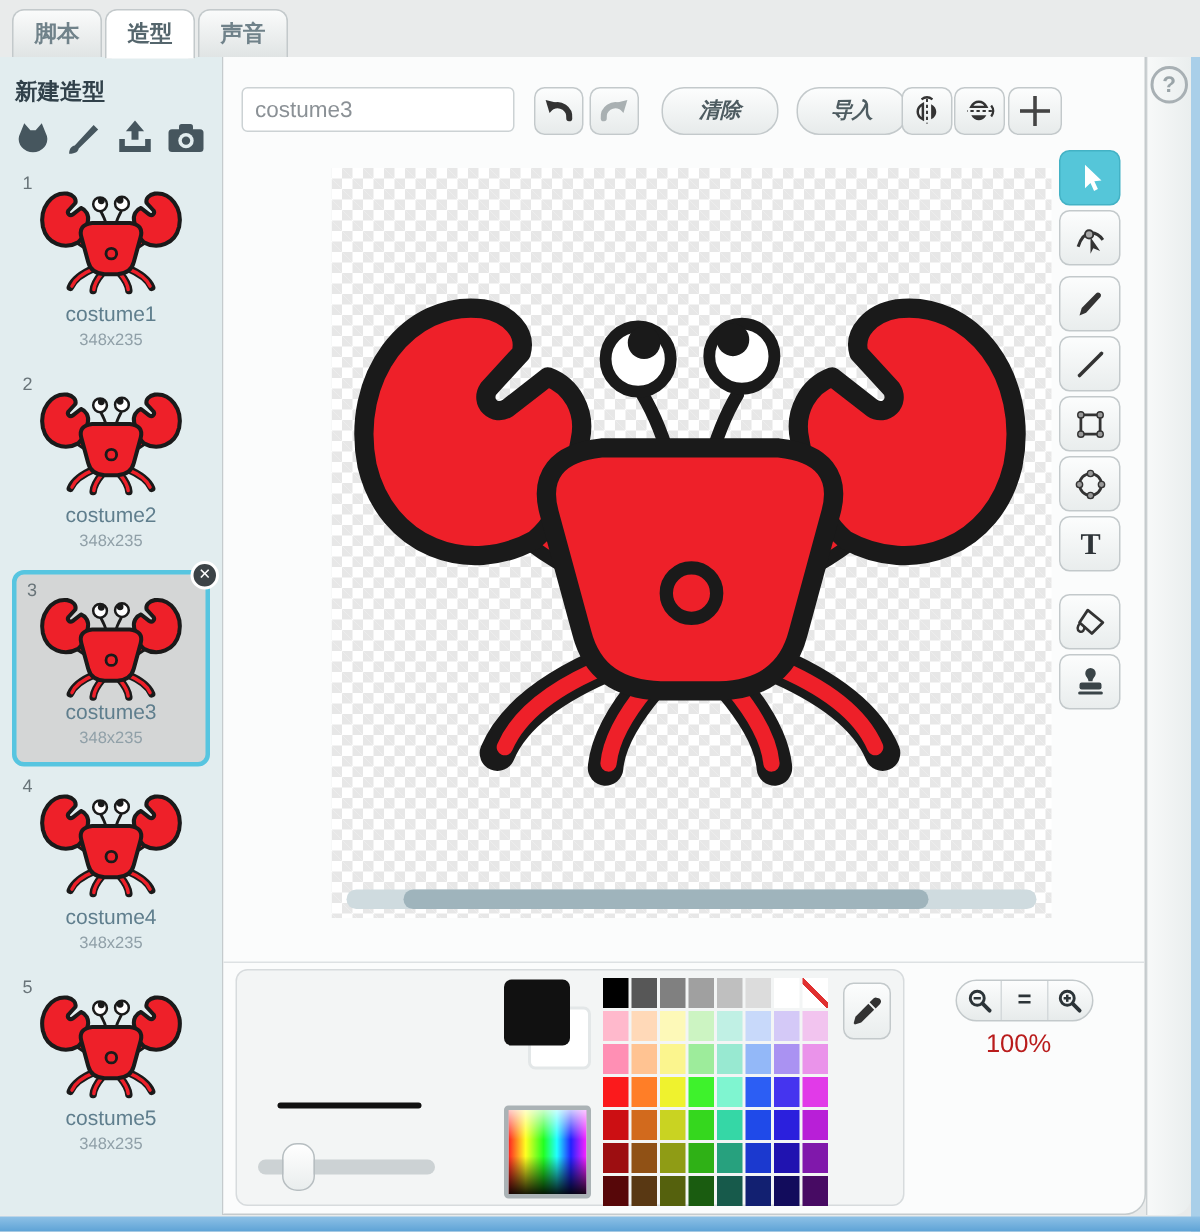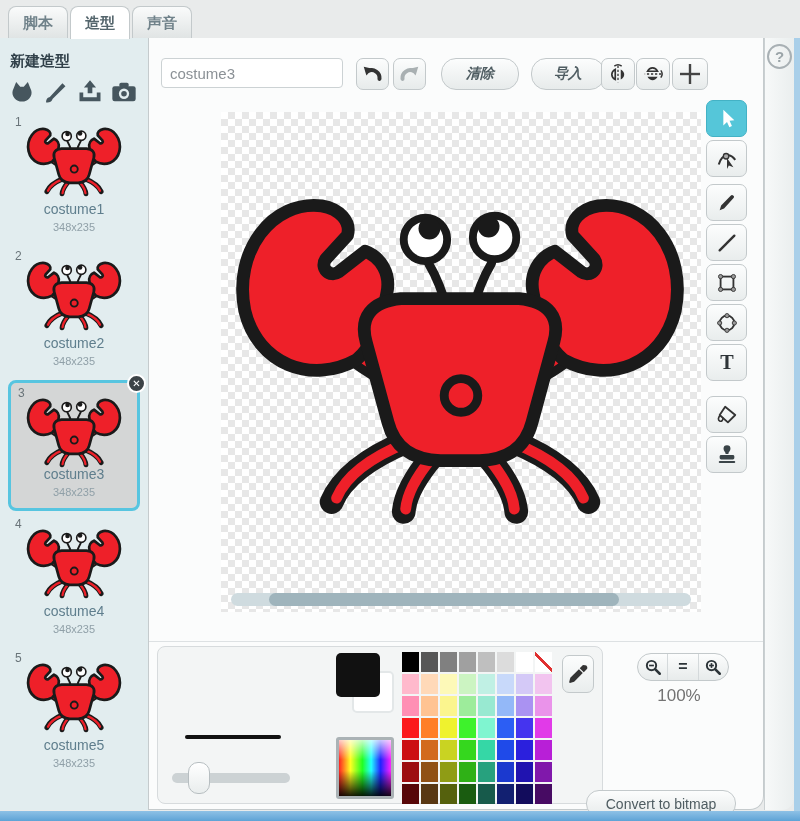--- a/index.html
+++ b/index.html
@@ -72,21 +72,21 @@
   #dropper-btn { position:absolute; left:404px; top:8px; width:32px; height:38px; border:1px solid #c3c9cb;
     border-radius:7px; background:linear-gradient(#fcfdfd,#e9eded); cursor:pointer;
     display:flex; align-items:center; justify-content:center; }
 
   
   #zoom-group { position:absolute; left:488px; top:615px; width:92px; height:28px; border:1px solid #c3c9cb;
     border-radius:14px; background:linear-gradient(#fcfdfd,#e7ebeb); display:flex; }
   .zbtn { flex:1; display:flex; align-items:center; justify-content:center; cursor:pointer; color:#2c3438;
     font-weight:bold; font-size:16px; }
   .zbtn + .zbtn { border-left:1px solid #d4d9db; }
-  #zoom-level { position:absolute; left:480px; top:648px; width:100px; text-align:center; font-size:17px; color:#737373; }
+  #zoom-level { position:absolute; left:480px; top:648px; width:100px; text-align:center; font-size:17px; color:#b91c1c; }
   #mode-label { position:absolute; left:430px; top:724px; width:170px; text-align:center; font-size:17px; color:#525e62; }
   #convert-btn { position:absolute; left:437px; top:752px; width:150px; height:27px; border:1px solid #c3c9cb;
     border-radius:13px; background:linear-gradient(#fcfdfd,#e7ebeb); font-size:14px; color:#4e5c61;
     display:flex; align-items:center; justify-content:center; cursor:pointer; }
 
   
   #right-col { position:absolute; left:764px; top:38px; width:30px; height:772px;
     background:linear-gradient(to right,#f7f9f9,#eaeeee); border-left:1px solid #cad0d2; border-radius:0 0 12px 0; }
   #help-btn { position:absolute; left:2px; top:6px; width:25px; height:25px; border:2px solid #a8b0b4; border-radius:50%;
     color:#9aa4a8; font-weight:bold; font-size:15px; line-height:21px; text-align:center; cursor:pointer; }
@@ -420,20 +420,19 @@
     <div class="zbtn">
       <svg width="18" height="18" viewBox="0 0 24 24">
         <circle cx="10" cy="10" r="6.2" fill="none" stroke="#2c3438" stroke-width="2.6"></circle>
         <line x1="14.8" y1="14.8" x2="21" y2="21" stroke="#2c3438" stroke-width="3.4" stroke-linecap="round"></line>
         <line x1="6.8" y1="10" x2="13.2" y2="10" stroke="#2c3438" stroke-width="2.2"></line>
         <line x1="10" y1="6.8" x2="10" y2="13.2" stroke="#2c3438" stroke-width="2.2"></line>
       </svg>
     </div>
   </div>
   <div id="zoom-level">100%</div>
-  <div id="convert-btn">Convert to bitmap</div>
 </div>
 
 <div id="right-col">
   <div id="help-btn">?</div>
 </div>
 <div id="strip-right"></div>
 <div id="strip-bottom"></div>
 
 </body></html>

